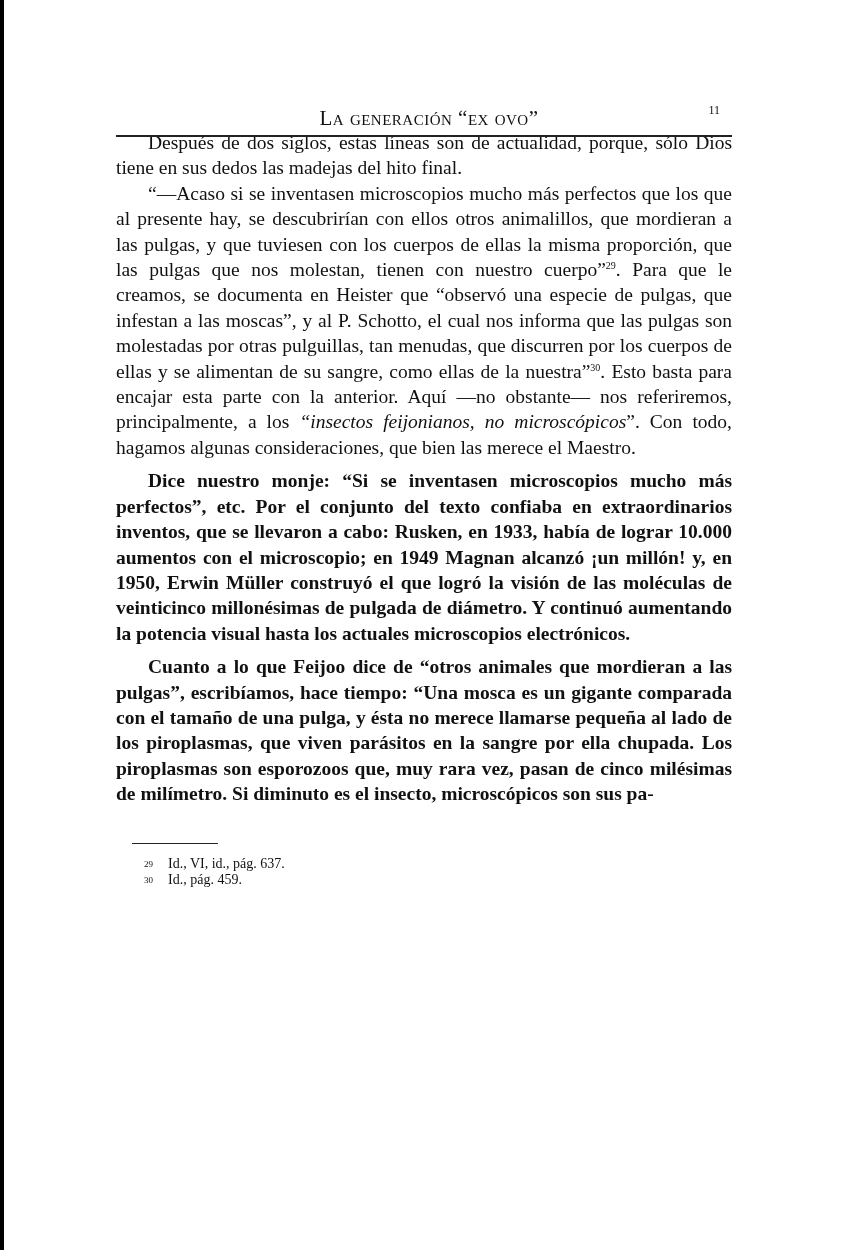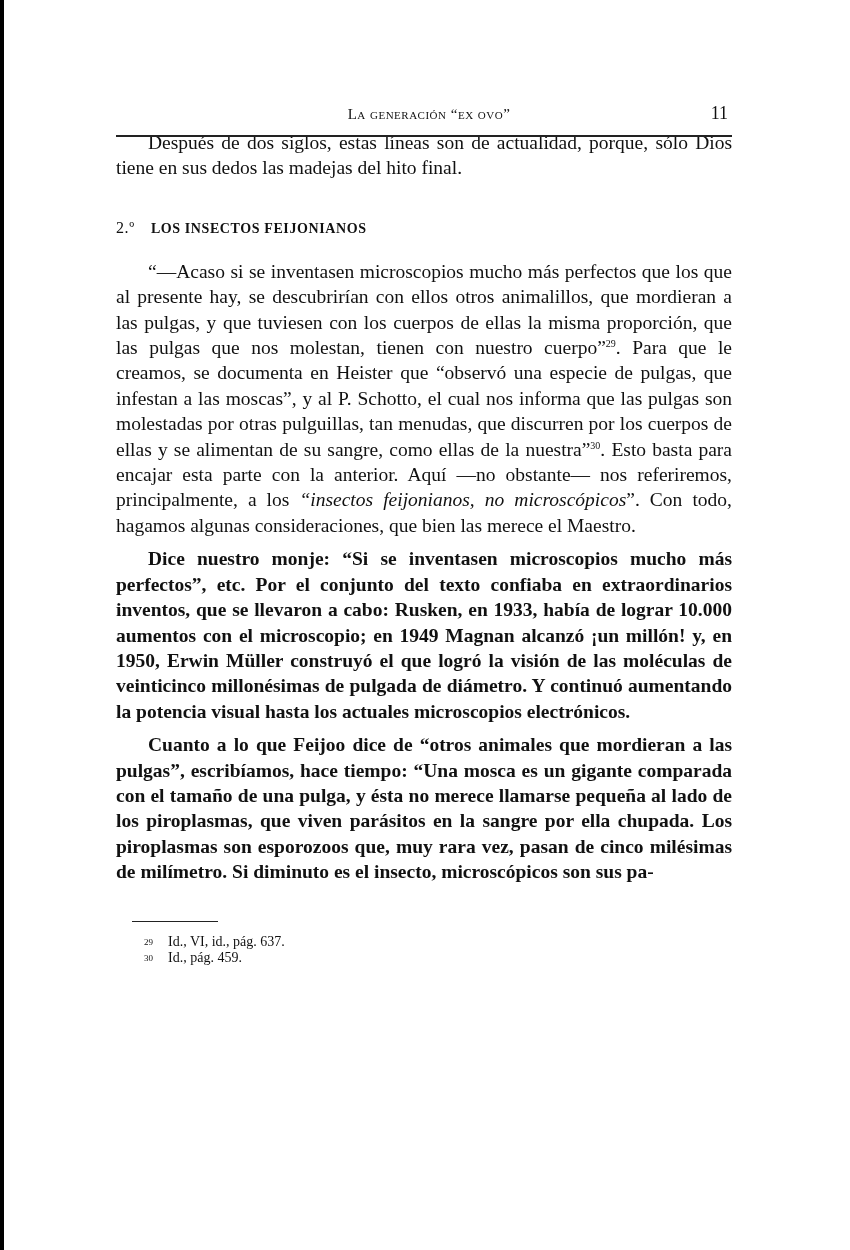--- a/index.html
+++ b/index.html
@@ -32,30 +32,30 @@
     .running-head {
       position: relative;
       height: 30px;
     }
     .running-title {
       position: absolute;
       left: 0;
       right: 0;
       top: 6px;
       text-align: center;
-      font-size: 15px;
+      font-size: 21px;
       font-variant: small-caps;
       letter-spacing: 0.5px;
       padding-left: 10px;
     }
     .page-number {
       position: absolute;
-      right: 4px;
+      right: 12px;
       top: 3px;
-      font-size: 18px;
+      font-size: 12px;
     }
     .head-rule {
       position: absolute;
       left: 0;
       right: 0;
       top: 35px;
       height: 2px;
       background: #222222;
     }
     .text-block {
@@ -129,24 +129,20 @@
   <div class="running-head">
     <div class="running-title">La generación “ex ovo”</div>
     <div class="page-number">11</div>
     <div class="head-rule"></div>
   </div>
 
   <div class="text-block first-block">
     <p class="para">Después de dos siglos, estas líneas son de actualidad, porque, sólo Dios tiene en sus dedos las madejas del hito final.</p>
   </div>
 
-  <div class="section-heading">
-    <span class="num">2.º</span>
-    <span>LOS INSECTOS FEIJONIANOS</span>
-  </div>
 
   <div class="text-block section-body">
 
     <p class="para"><span>“—Acaso si se inventasen microscopios mucho más perfectos que los que al presente hay, se descubrirían con ellos otros animalillos, que mordieran a las pulgas, y que tuviesen con los cuerpos de ellas la misma proporción, que las pulgas que nos molestan, tienen con nuestro cuerpo”</span><sup class="ref">29</sup><span>. Para que le creamos, se documenta en Heister que “observó una especie de pulgas, que infestan a las moscas”, y al P. Schotto, el cual nos informa que las pulgas son molestadas por otras pulguillas, tan menudas, que discurren por los cuerpos de ellas y se alimentan de su sangre, como ellas de la nuestra”</span><sup class="ref">30</sup><span>. Esto basta para encajar esta parte con la anterior. Aquí —no obstante— nos referiremos, principalmente, a los </span><i>“insectos feijonianos, no microscópicos</i><span>”. Con todo, hagamos algunas consideraciones, que bien las merece el Maestro.</span></p>
 
     <p class="para">Dice nuestro monje: “Si se inventasen microscopios mucho más perfectos”, etc. Por el conjunto del texto confiaba en extraordinarios inventos, que se llevaron a cabo: Rusken, en 1933, había de lograr 10.000 aumentos con el microscopio; en 1949 Magnan alcanzó ¡un millón! y, en 1950, Erwin Müller construyó el que logró la visión de las moléculas de veinticinco millonésimas de pulgada de diámetro. Y continuó aumentando la potencia visual hasta los actuales microscopios electrónicos.</p>
 
     <p class="para">Cuanto a lo que Feijoo dice de “otros animales que mordieran a las pulgas”, escribíamos, hace tiempo: “Una mosca es un gigante comparada con el tamaño de una pulga, y ésta no merece llamarse pequeña al lado de los piroplasmas, que viven parásitos en la sangre por ella chupada. Los piroplasmas son esporozoos que, muy rara vez, pasan de cinco milésimas de milímetro. Si diminuto es el insecto, microscópicos son sus pa-</p>
   </div>
 

